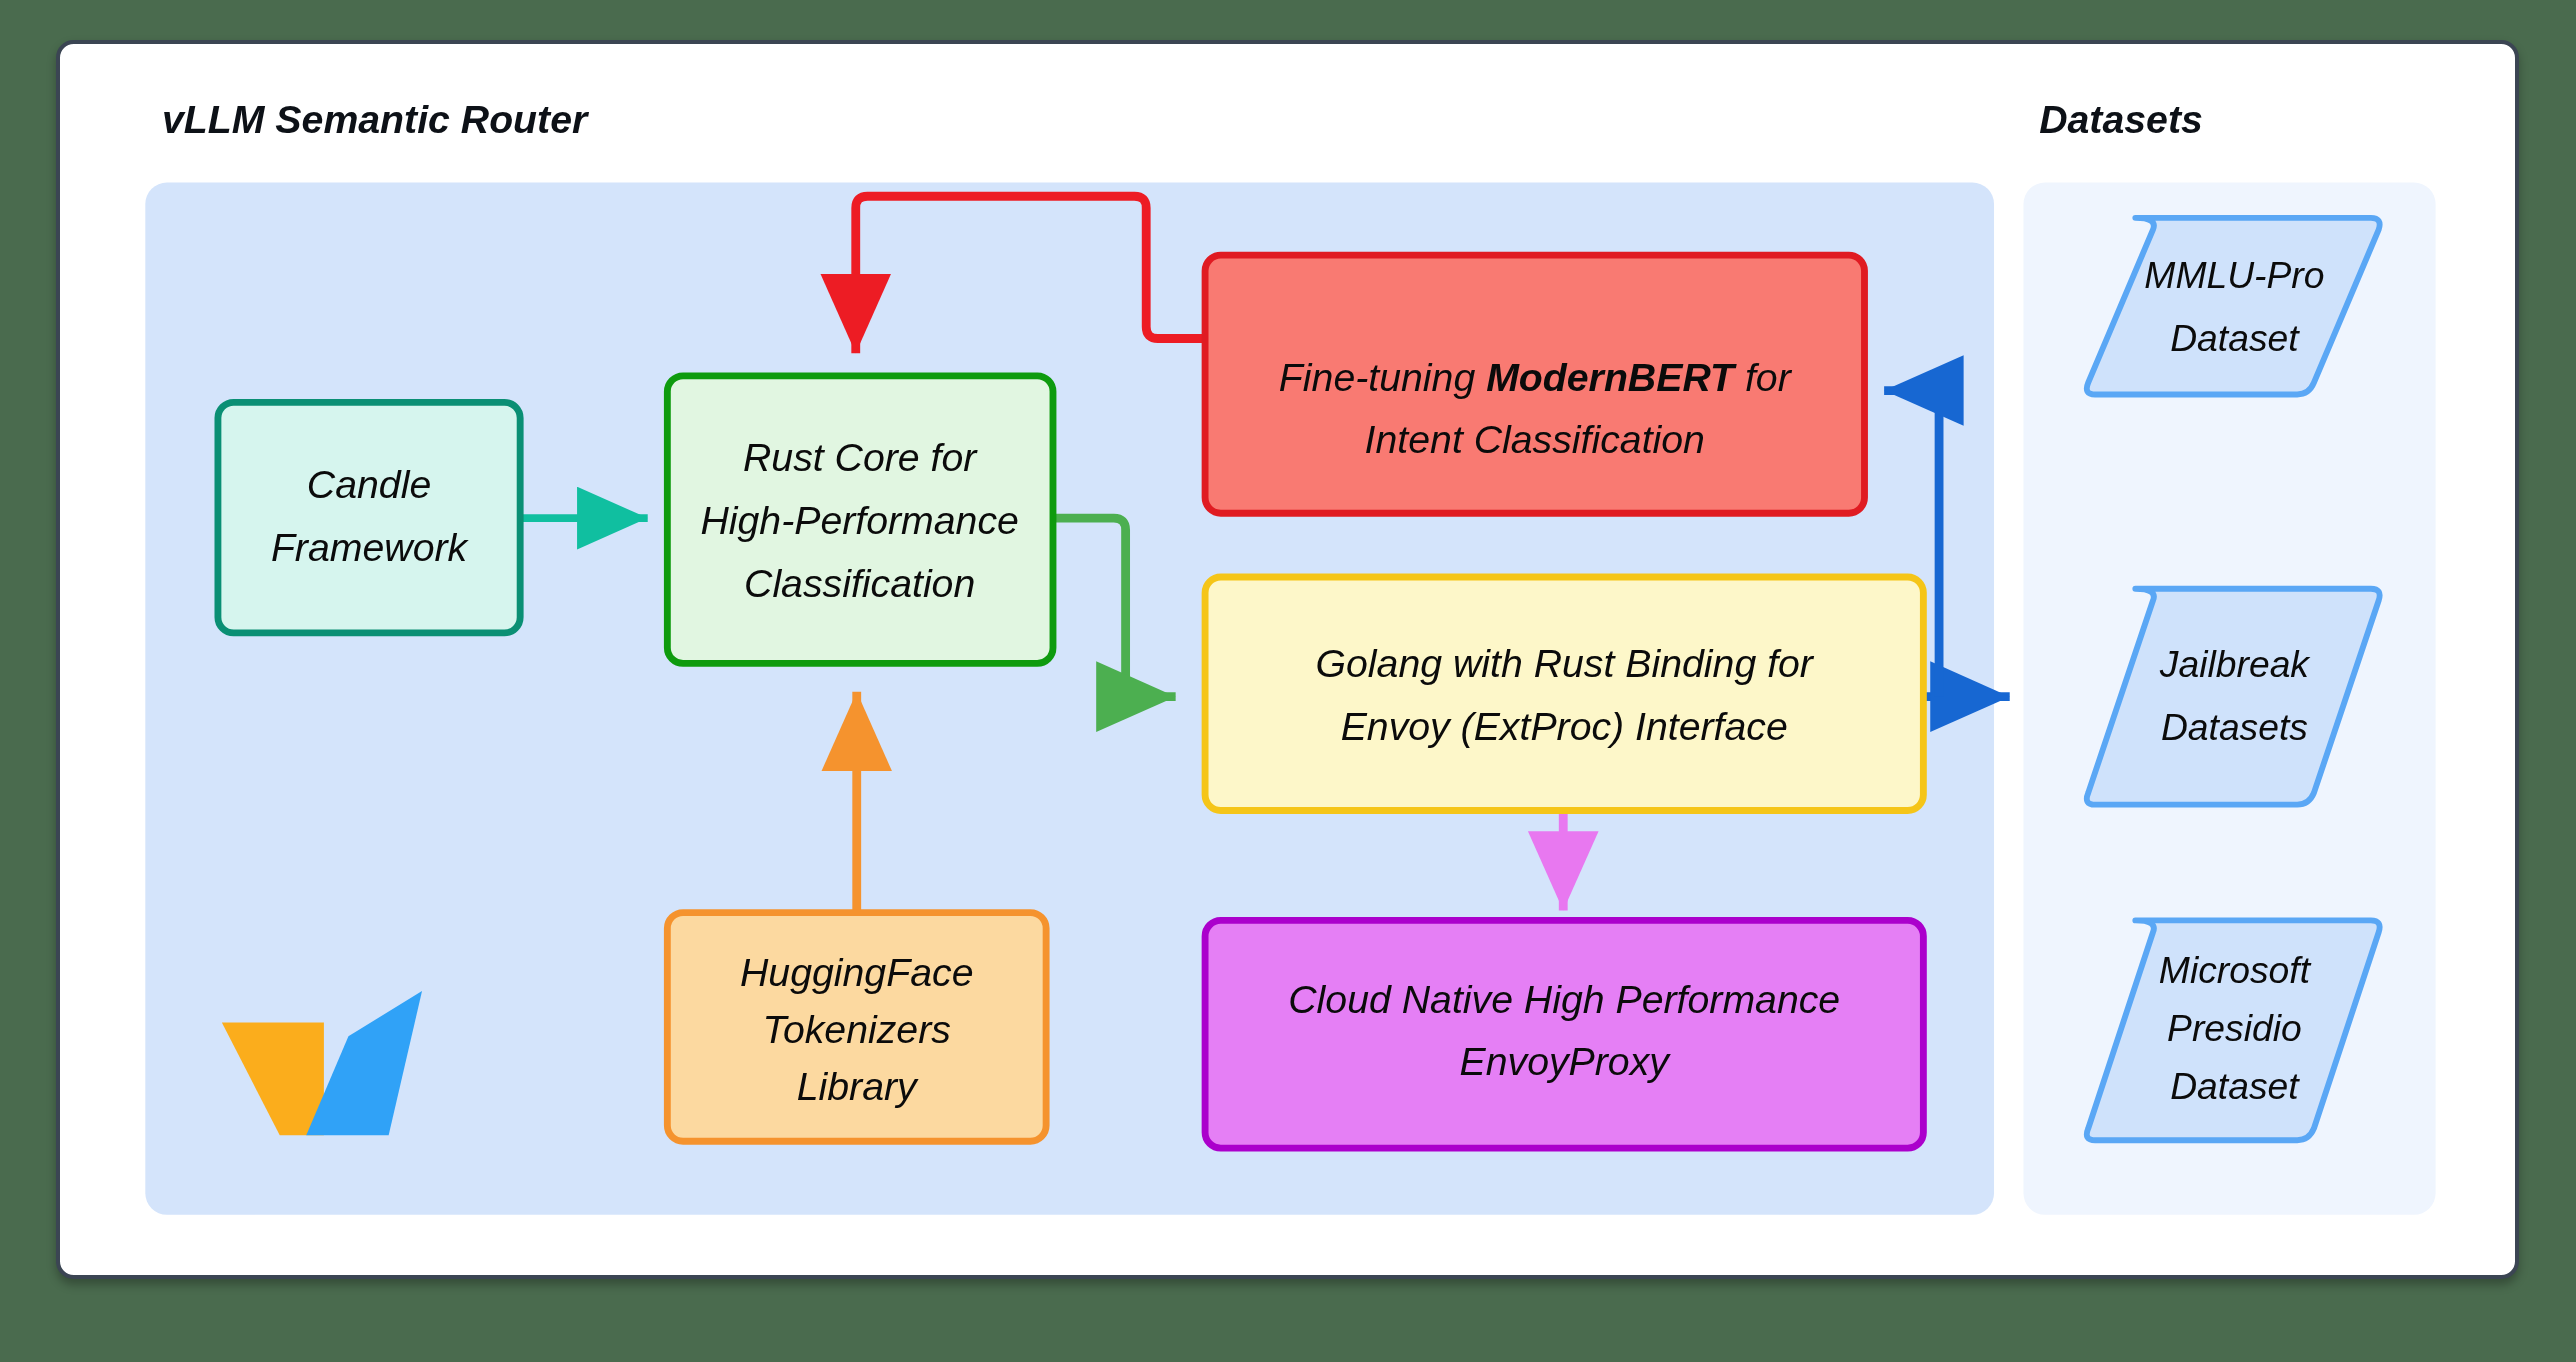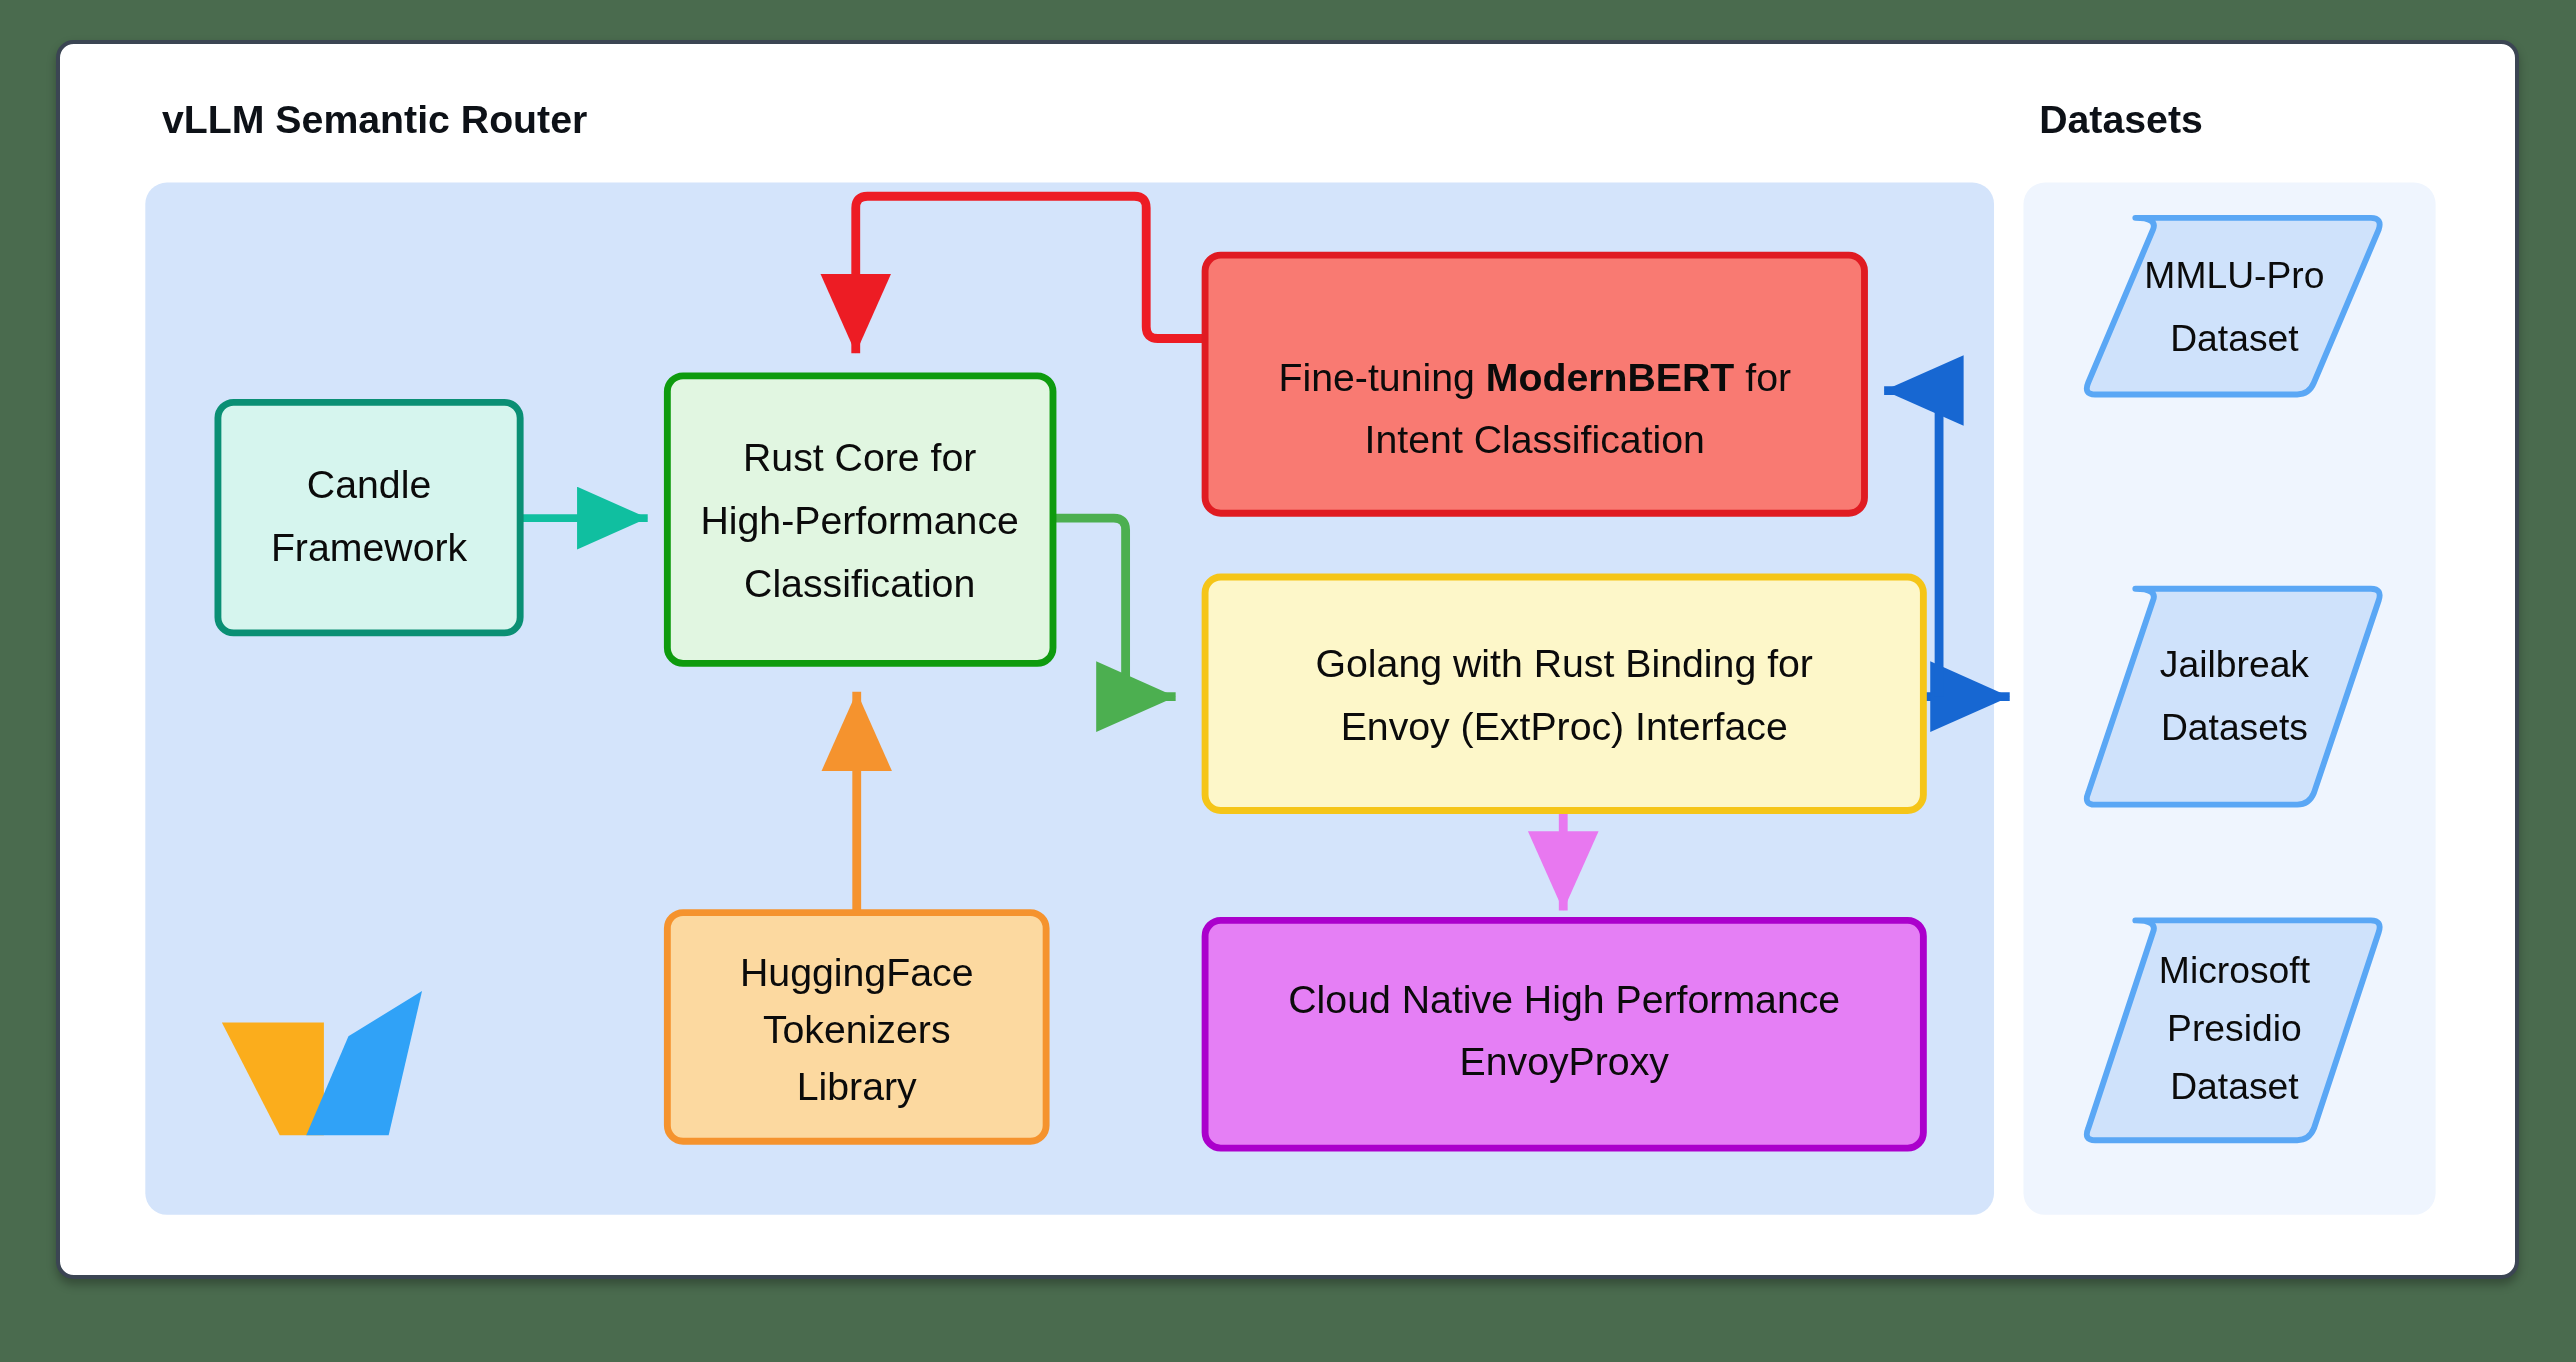--- a/index.html
+++ b/index.html
@@ -9,20 +9,21 @@
     width: 2576px;
     height: 1362px;
     overflow: hidden;
     font-family: "Liberation Sans", sans-serif;
   }
   #stage {
     position: relative;
     width: 2576px;
     height: 1362px;
     background: #4a6b4e;
+    font-style: italic;
   }
   .card {
     position: absolute;
     left: 56px;
     top: 40px;
     width: 2463px;
     height: 1239px;
     background: #ffffff;
     border: 4.9px solid #3b4553;
     border-radius: 17.7px;

